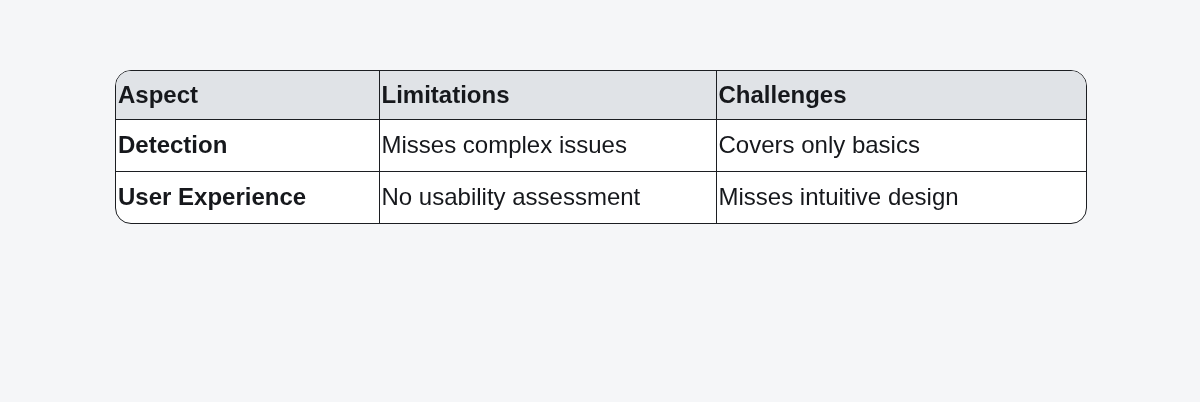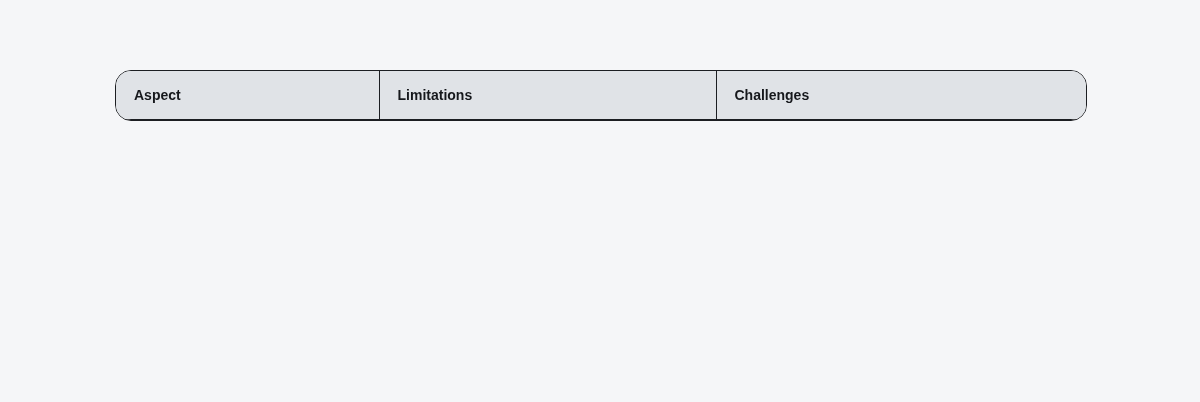--- a/index.html
+++ b/index.html
@@ -38,23 +38,23 @@
   col.c1 { width: 263px; }
   col.c2 { width: 337px; }
   col.c3 { width: 372px; }
 
   .cmp-table th,
   .cmp-table td {
     border-right: 1px solid #1c1e22;
     border-bottom: 1px solid #1c1e22;
     text-align: left;
     vertical-align: middle;
-    font-size: 14px;
+    font-size: 24px;
     color: #16181c;
-    padding: 0 18px;
+    padding: 0 2px;
     white-space: nowrap;
     overflow: hidden;
   }
 
   .cmp-table th:last-child,
   .cmp-table td:last-child { border-right: none; }
 
   .cmp-table tbody tr:last-child td { border-bottom: none; }
 
   .cmp-table thead th {
@@ -79,16 +79,26 @@
           <col class="c3">
       </colgroup>
       <thead>
         <tr>
           <th>Aspect</th>
           <th>Limitations</th>
           <th>Challenges</th>
         </tr>
       </thead>
       <tbody>
+        <tr>
+          <td class="aspect">Detection</td>
+          <td>Misses complex issues</td>
+          <td>Covers only basics</td>
+        </tr>
+        <tr>
+          <td class="aspect">User Experience</td>
+          <td>No usability assessment</td>
+          <td>Misses intuitive design</td>
+        </tr>
       </tbody>
     </table>
   </div>
 </div>
 
 </body></html>

